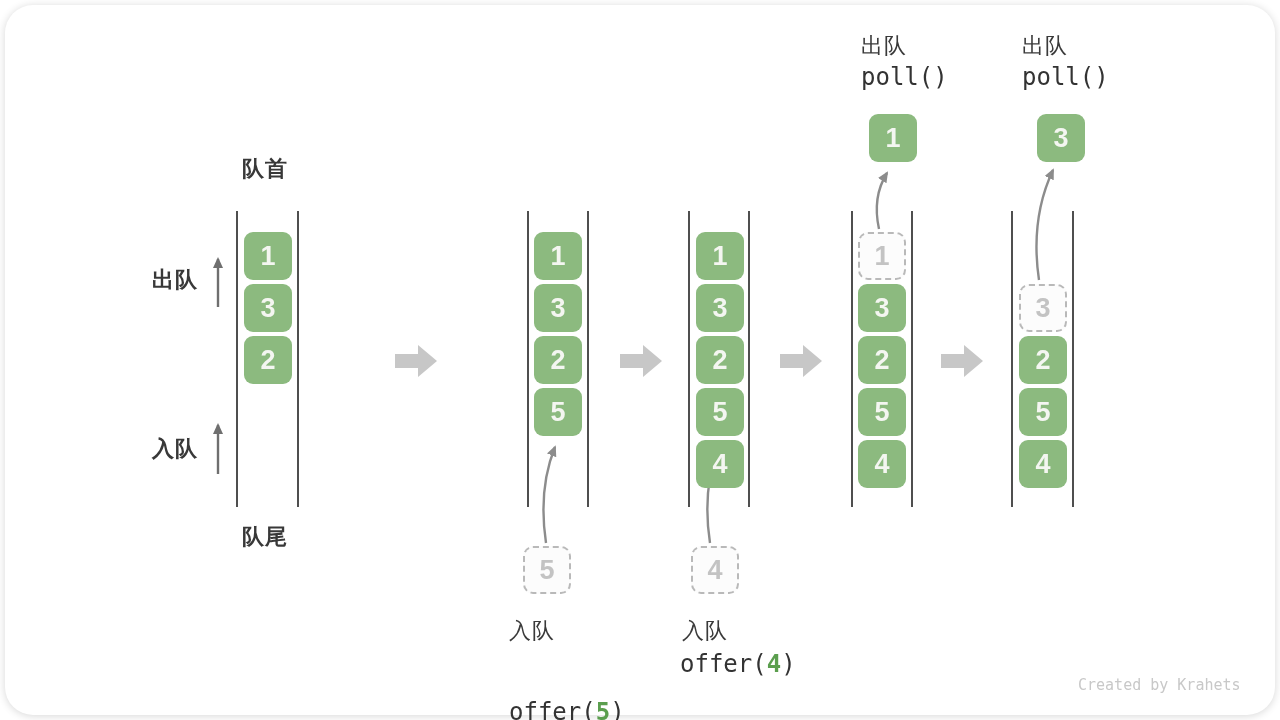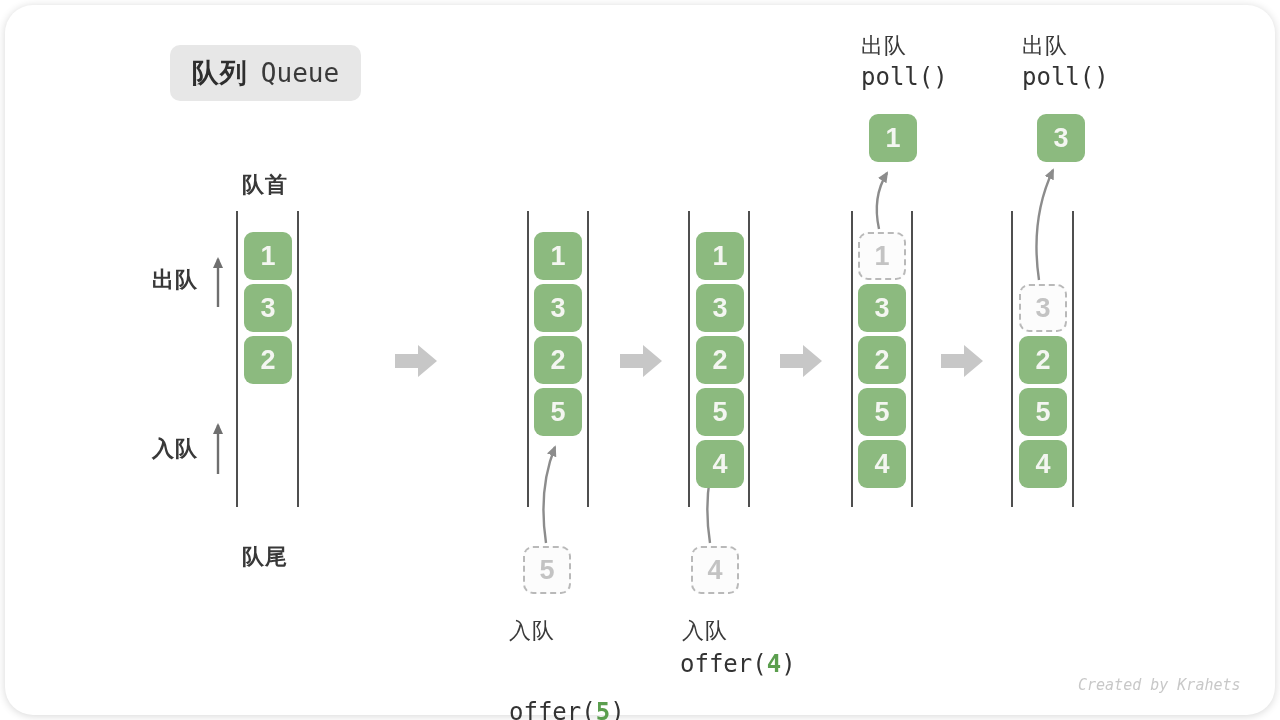--- a/index.html
+++ b/index.html
@@ -24,21 +24,21 @@
   .wall { position:absolute; width:2px; top:211px; height:296px; background:#4f4f4f; }
 
   .qbox { position:absolute; width:48px; height:48px; border-radius:9px;
           background:#8cba7f; color:#f4f6f1;
           display:flex; align-items:center; justify-content:center;
           font-size:27px; font-weight:700; }
   .qbox.ghost { width:44px; height:44px; background:#fcfcfc;
                 border:2px dashed #b9b9b9; border-radius:10px; color:#c3c3c3; }
 
   .watermark { position:absolute; left:1078px; top:676px;
-               font-family:"DejaVu Sans Mono", monospace; font-size:15px; color:#c8c8c8;font-style:italic; }
+               font-family:"DejaVu Sans Mono", monospace; font-size:15px; color:#c8c8c8; }
 </style>
 </head>
 <body>
 
 <div class="stage">
   <div class="card"></div>
 
   <svg class="overlay" viewBox="0 0 1280 720">
     <defs>
       <marker id="ah-dark" markerUnits="userSpaceOnUse" markerWidth="12" markerHeight="12" refX="9" refY="5" orient="auto">
@@ -56,27 +56,23 @@
     <path d="M710,543 Q702,491 718,447" fill="none" stroke="#8c8c8c" stroke-width="2.4" marker-end="url(#ah-gray)"></path>
     <path d="M879,229 Q872,197 887,173" fill="none" stroke="#8c8c8c" stroke-width="2.4" marker-end="url(#ah-gray)"></path>
     <path d="M1039,280 Q1030,219 1053,170" fill="none" stroke="#8c8c8c" stroke-width="2.4" marker-end="url(#ah-gray)"></path>
 
     <polygon points="395,354 418,354 418,345 437,361 418,377 418,368 395,368" fill="#c7c7c7"></polygon>
     <polygon points="620,354 643,354 643,345 662,361 643,377 643,368 620,368" fill="#c7c7c7"></polygon>
     <polygon points="780,354 803,354 803,345 822,361 803,377 803,368 780,368" fill="#c7c7c7"></polygon>
     <polygon points="941,354 964,354 964,345 983,361 964,377 964,368 941,368" fill="#c7c7c7"></polygon>
   </svg>
 
-  <div class="badge">
-    <span class="badge-zh">队列</span>
-    <span class="badge-en">Queue</span>
-  </div>
 
-  <div class="cjk-label" style="left:242px; top:154px;margin-top:16px;">队首</div>
-  <div class="cjk-label" style="left:242px; top:542px;">队尾</div>
+  <div class="cjk-label" style="left:242px; top:154px;">队首</div>
+  <div class="cjk-label" style="left:242px; top:522px;">队尾</div>
 
   <div class="cjk-label" style="left:152px; top:265px;">出队</div>
   <div class="cjk-label" style="left:152px; top:434px;">入队</div>
 
   <div class="wall" style="left:236px;"></div>
   <div class="wall" style="left:297px;"></div>
   <div class="qbox" style="left:244px; top:232px;">1</div>
   <div class="qbox" style="left:244px; top:284px;">3</div>
   <div class="qbox" style="left:244px; top:336px;">2</div>
 

